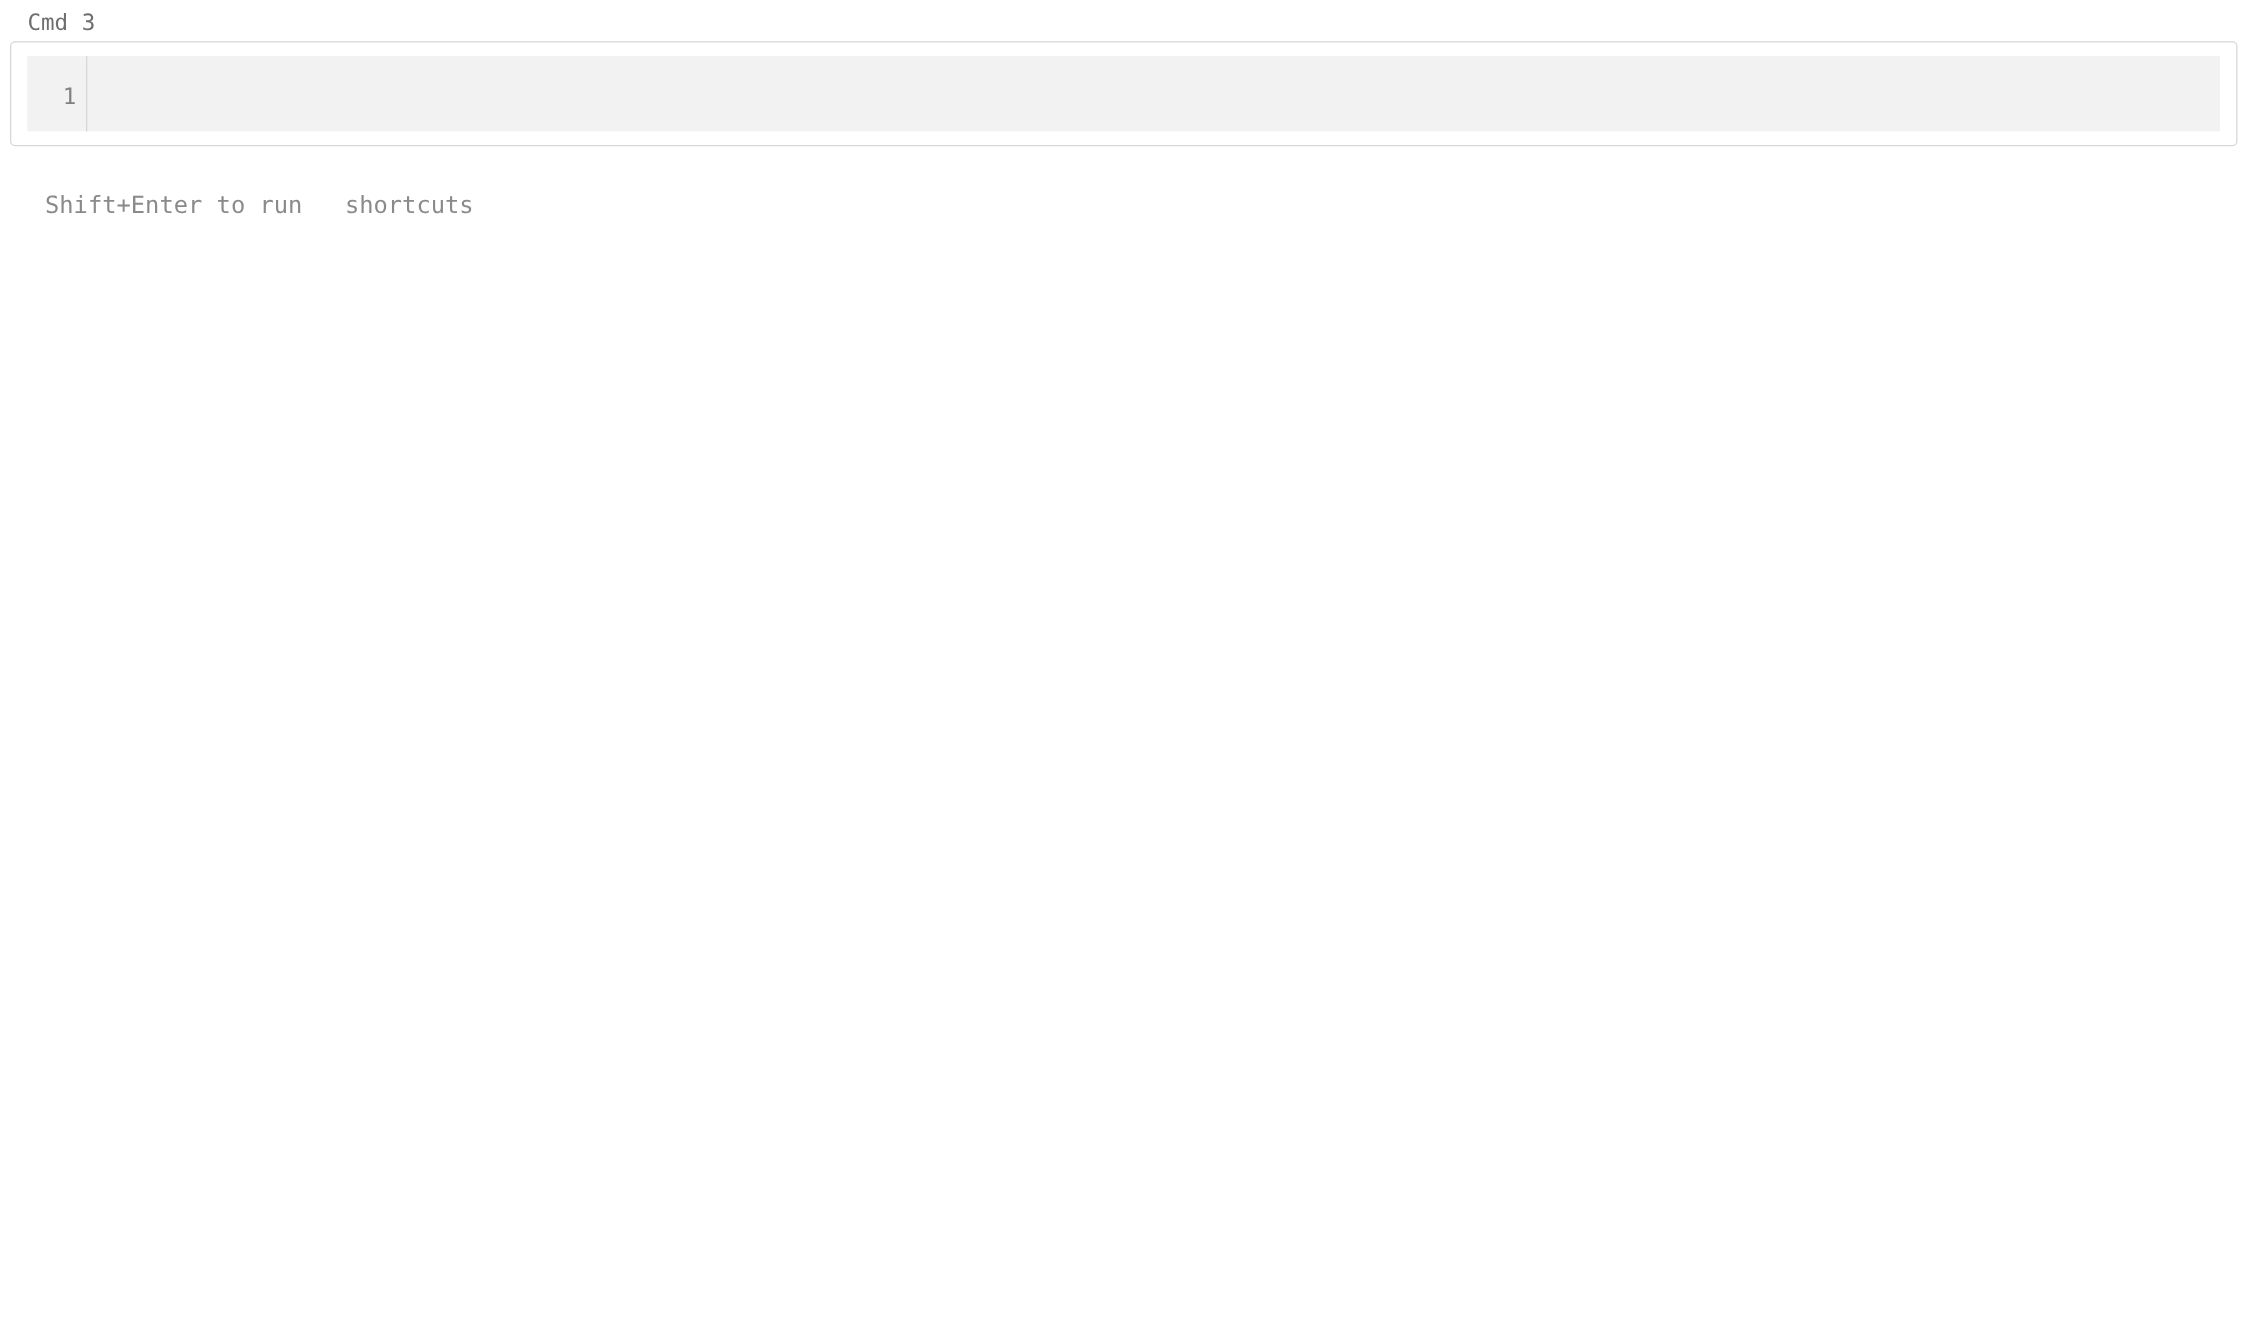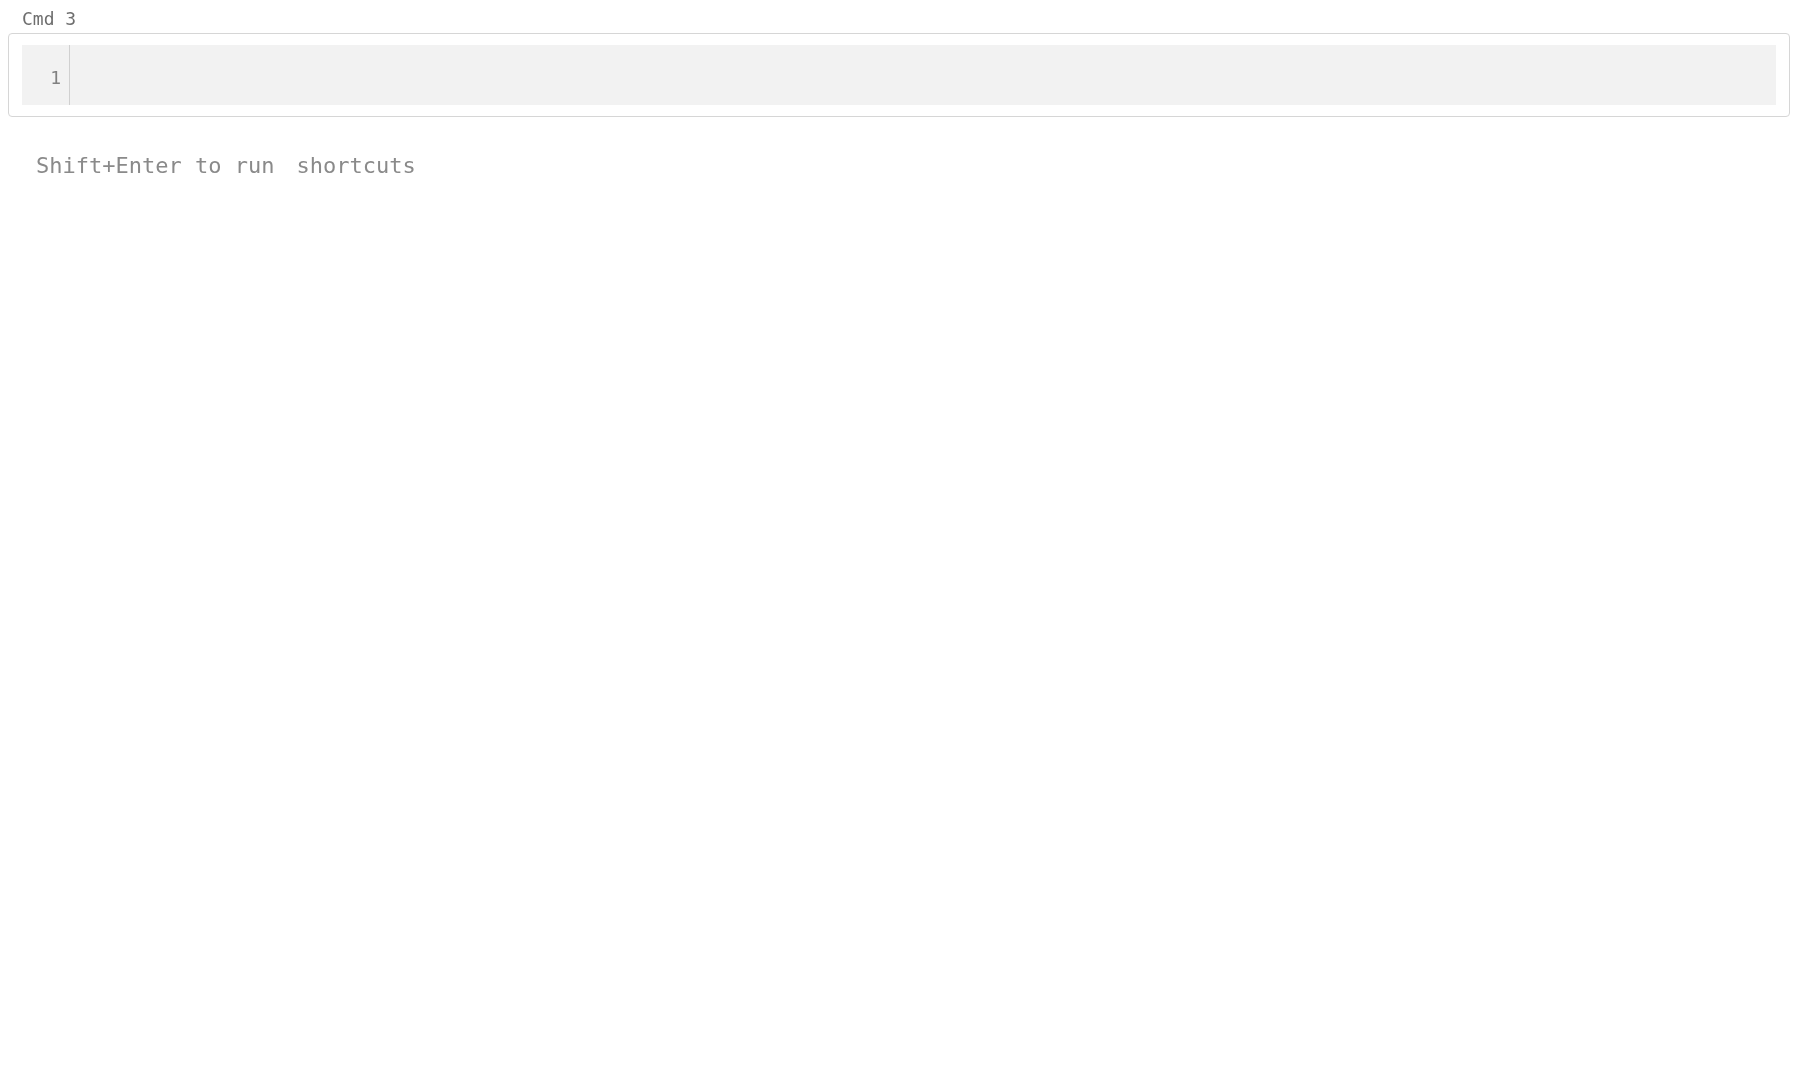--- a/index.html
+++ b/index.html
@@ -54,23 +54,23 @@
       font-size: 18px;
       color: #333;
       outline: none;
       min-height: 60px;
     }
     .footer-hints {
       margin-top: 36px;
       margin-left: 28px;
       display: flex;
       align-items: flex-end;
-      gap: 22px;
+      gap: 34px;
       font-family: "SF Mono", "Consolas", "Monaco", "Menlo", monospace;
-      font-size: 22px;
+      font-size: 19px;
       color: #8a8a8a;
     }
     .hint-text {
       color: #8a8a8a;
     }
     .shortcuts-link {
       color: #8a8a8a;
       cursor: pointer;
     }
   </style>

